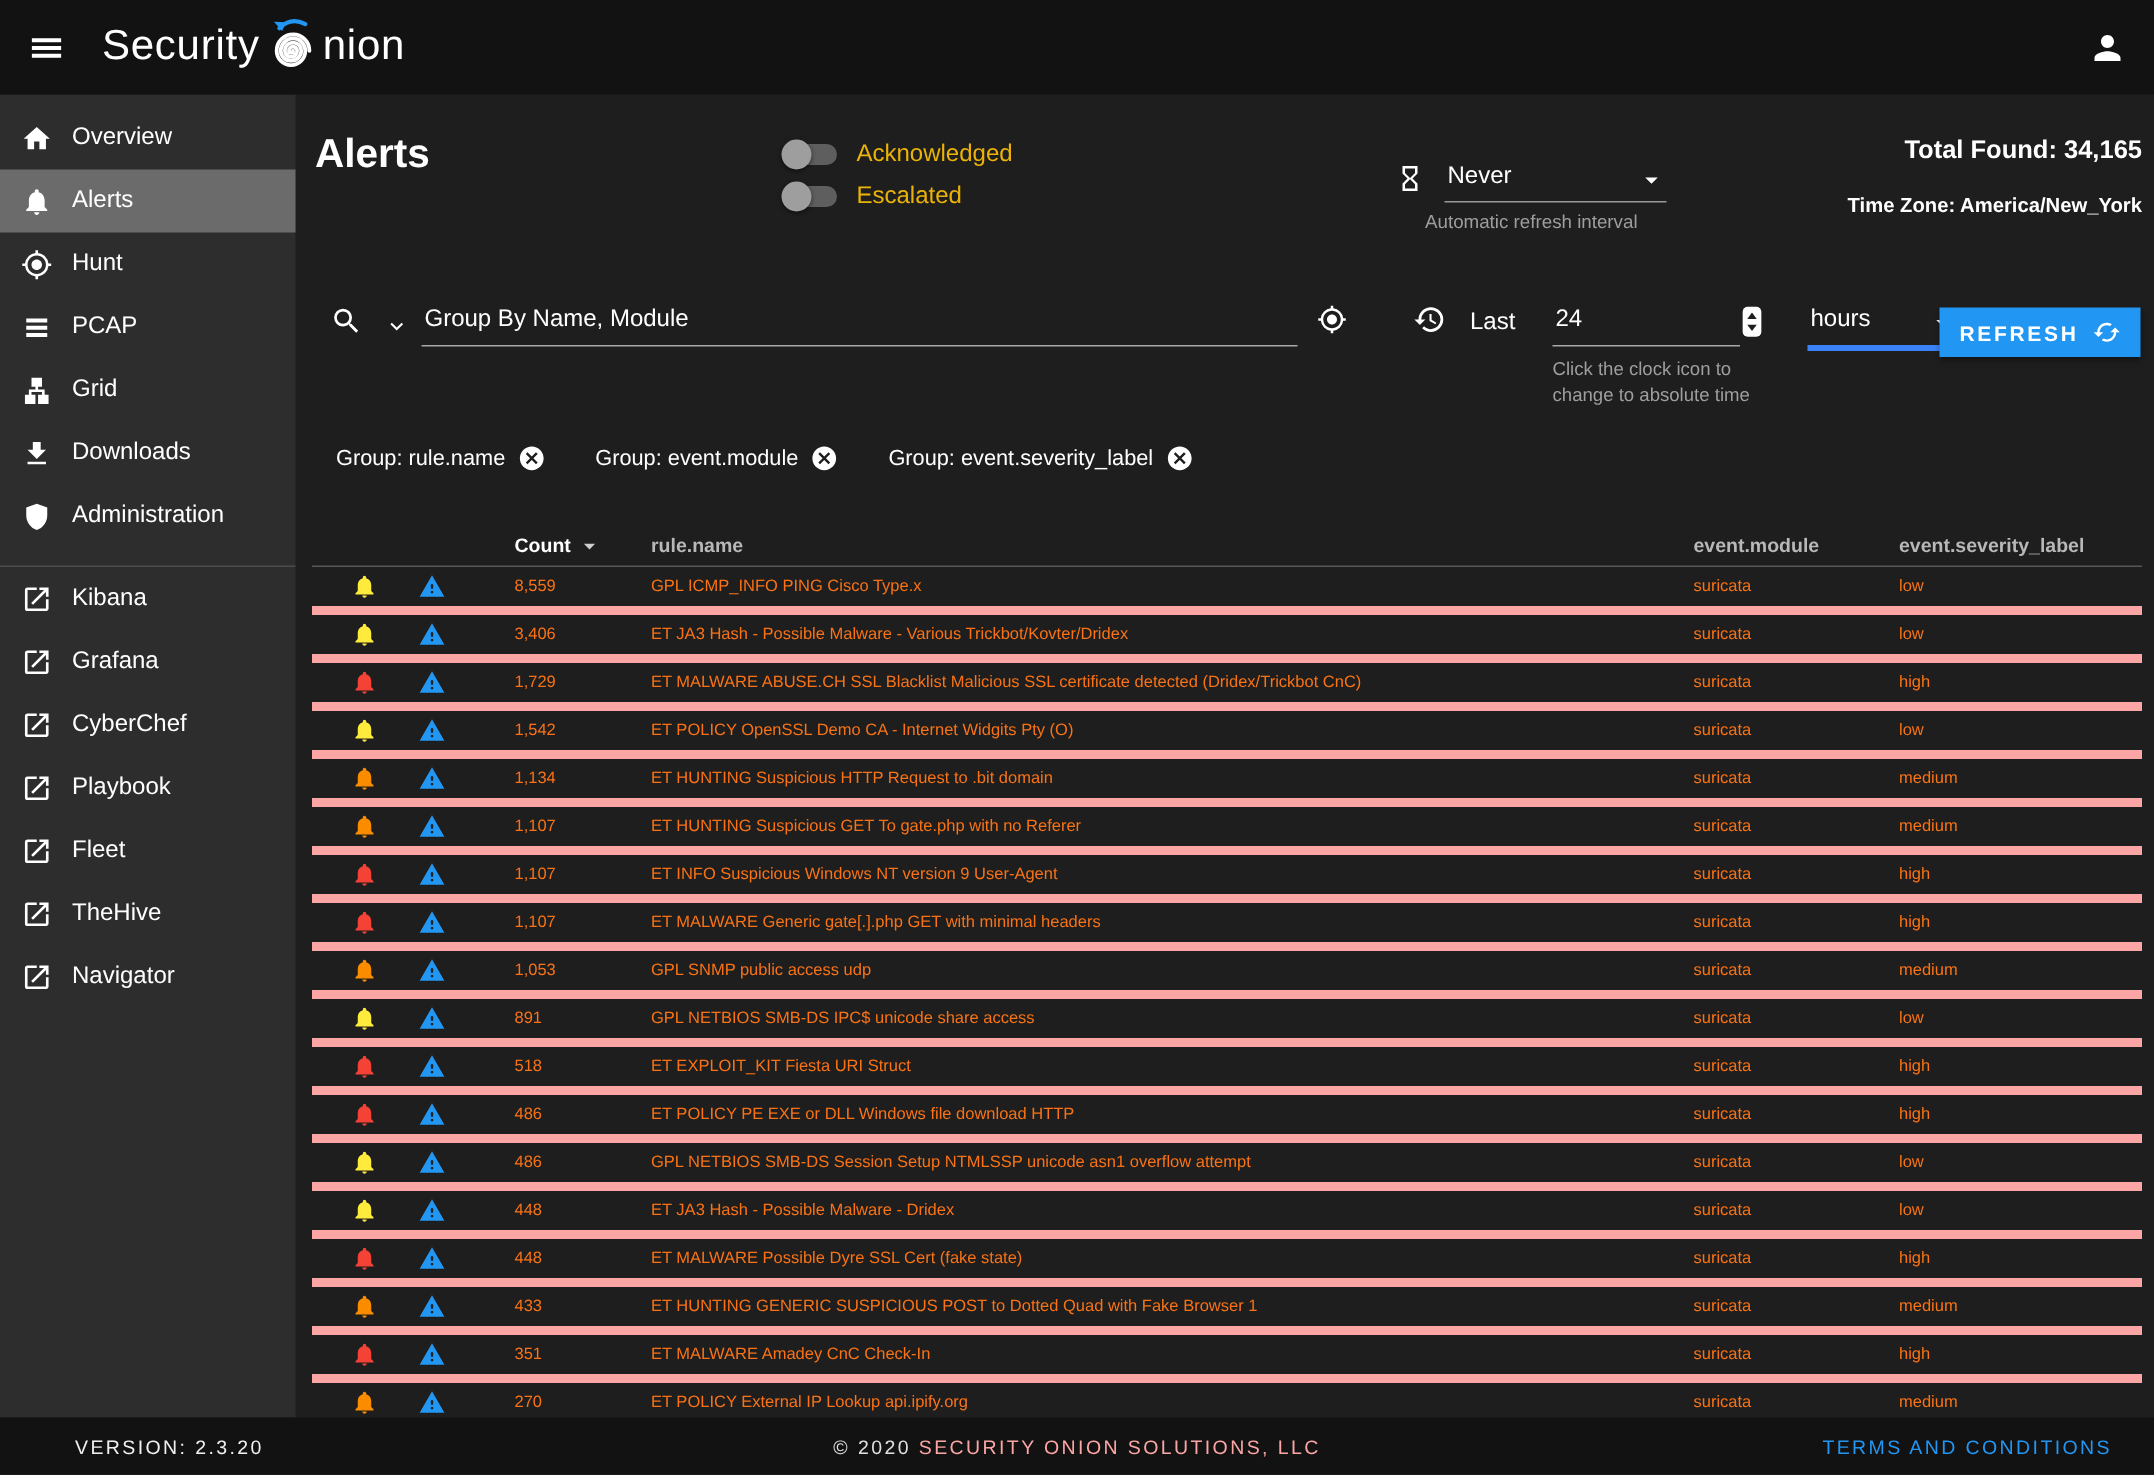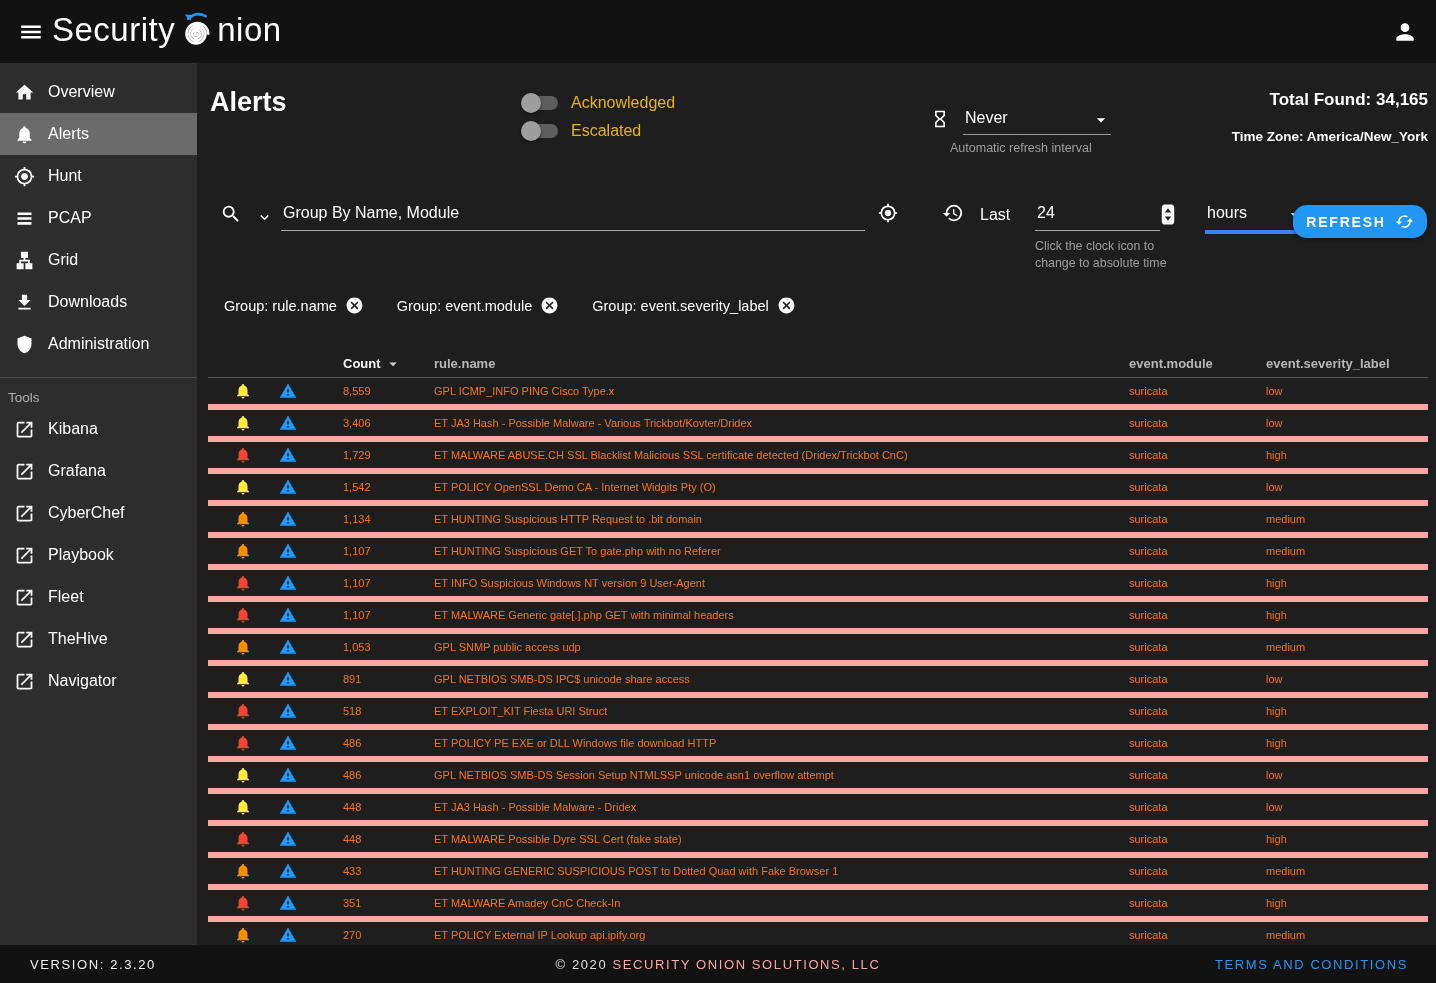--- a/index.html
+++ b/index.html
@@ -7,37 +7,37 @@
   body {
     position:relative; overflow:hidden;
     background:#1e1e1e; color:#fff;
     font-family:"Liberation Sans", sans-serif;
   }
   svg { display:block; }
 
   
   .topbar { position:absolute; top:0; left:0; right:0; height:63px; background:#121212; display:flex; align-items:center; z-index:30; }
   .hamburger { margin-left:14px; padding:4px; cursor:pointer; }
-  .logo { display:flex; align-items:center; margin-left:4px; font-size:33px; letter-spacing:.5px; cursor:pointer; }
+  .logo { display:flex; align-items:center; margin-left:20px; font-size:28px; letter-spacing:.5px; cursor:pointer; }
   .logo .word { line-height:1; padding-bottom:4px; }
   .logo .spiral { margin:0 1px; }
   .user-btn { margin-left:auto; margin-right:14px; padding:4px; cursor:pointer; }
 
   
   .sidebar { position:absolute; top:63px; left:0; bottom:38px; width:197px; background:#2d2d2d; z-index:20; }
   .nav-list { padding-top:8px; }
   .nav-item { height:42px; display:flex; align-items:center; padding-left:14px; font-size:16px; color:#fff; cursor:pointer; }
   .nav-item .icon { width:21px; height:21px; margin-right:13px; color:#fff; }
   .nav-item .icon svg { width:100%; height:100%; }
   .nav-item.selected { background:#6b6b6b; }
   .sidebar-divider { height:1px; background:#4c4c4c; margin-top:12px; }
   .tools-label { padding:12px 0 3px 8px; color:#b0b0b0; font-size:13.5px; }
 
   
-  .footer { position:absolute; bottom:0; left:0; right:0; height:38px; background:#121212; display:flex; align-items:center; font-size:13px; letter-spacing:1.6px; z-index:40; }
+  .footer { position:absolute; bottom:0; left:0; right:0; height:38px; background:#121212; display:flex; align-items:center; font-size:13px; letter-spacing:1.6px; z-index:40;padding-left:20px; }
   .footer-version { margin-left:30px; color:#f0f0f0; }
   .footer-center { position:absolute; left:50%; transform:translateX(-50%); color:#e0e0e0; white-space:nowrap; }
   .footer-center .link { color:#fca5a5; cursor:pointer; }
   .footer-terms { margin-left:auto; margin-right:28px; color:#2196f3; cursor:pointer; }
 
   
   .main { position:absolute; top:63px; left:197px; right:0; bottom:38px; background:#1e1e1e; overflow:hidden; }
   .page-title { position:absolute; left:13px; top:24px; font-size:27px; font-weight:700; }
 
   .toggles { position:absolute; left:327px; top:26px; }
@@ -55,21 +55,21 @@
   .total-found { position:absolute; right:8px; top:27px; font-size:17px; font-weight:700; white-space:nowrap; }
   .timezone { position:absolute; right:8px; top:66px; font-size:13.5px; font-weight:700; white-space:nowrap; }
 
   .controls-row { position:absolute; left:0; top:139px; right:0; height:95px;padding-left:20px; }
   .ctl { position:absolute; }
   .icon-btn { color:#fff; cursor:pointer; }
   .line-input { background:transparent; border:none; border-bottom:1px solid #a8a8a8; color:#fff; font-size:16px; font-family:"Liberation Sans", sans-serif; outline:none; padding:2px 0 8px 2px; }
   .plain-label { font-size:16px; color:#fff; }
   .select-field { border-bottom:4px solid #3b82f6; font-size:16px; padding:2px 0 8px 2px; position:relative; cursor:pointer; }
   .time-hint { font-size:12.4px; color:#9e9e9e; line-height:1.35; width:145px; }
-  .refresh-btn { display:flex; align-items:center; justify-content:center; gap:9px; width:134px; height:33px; background:#2196f3; color:#fff; border:none; border-radius:14px; font-size:14px; font-weight:700; letter-spacing:1.8px; font-family:"Liberation Sans", sans-serif; cursor:pointer; box-shadow:0 2px 4px rgba(0,0,0,.4); }
+  .refresh-btn { display:flex; align-items:center; justify-content:center; gap:9px; width:134px; height:33px; background:#2196f3; color:#fff; border:none; border-radius:0; font-size:14px; font-weight:700; letter-spacing:1.8px; font-family:"Liberation Sans", sans-serif; cursor:pointer; box-shadow:0 2px 4px rgba(0,0,0,.4); }
   .refresh-btn .icon { width:19px; height:19px; }
 
   .chips { position:absolute; left:13px; top:228px; display:flex; gap:11px;align-items:flex-end; }
   .chip { height:29px; border-radius:15px; display:flex; align-items:center; padding:0 8px 0 14px; font-size:14.5px; color:#fff; cursor:pointer; }
   .chip .close { width:19px; height:19px; margin-left:8px; color:#fff; cursor:pointer; }
 
   
   .alert-table { position:absolute; left:11px; top:287px; width:1220px; bottom:0; overflow:hidden; }
   .t-head, .t-row { display:grid; grid-template-columns:50px 40px 126px 1fr 137px 162px; align-items:center; padding-left:10px; }
   .t-head { height:28px; border-bottom:1px solid #565656; }
@@ -163,21 +163,20 @@
     <div class="nav-item">
       <span class="icon">
           <svg viewBox="0 0 24 24" fill="currentColor">
             <path d="M12 2L4 5v6.09c0 5.05 3.41 9.76 8 10.91 4.59-1.15 8-5.86 8-10.91V5l-8-3z"></path>
           </svg>
         </span>
       <span>Administration</span>
     </div>
   </div>
   <div class="sidebar-divider"></div>
-  <div class="tools-label">Tools</div>
   <div class="nav-list" style="padding-top:0">
 
       <div class="nav-item">
         <span class="icon">
           <svg viewBox="0 0 24 24" fill="currentColor">
             <path d="M19 19H5V5h7V3H5a2 2 0 0 0-2 2v14a2 2 0 0 0 2 2h14c1.1 0 2-.9 2-2v-7h-2v7zM14 3v2h3.59l-9.83 9.83 1.41 1.41L19 6.41V10h2V3h-7z"></path>
           </svg>
         </span>
         <span>Kibana</span>
       </div>

